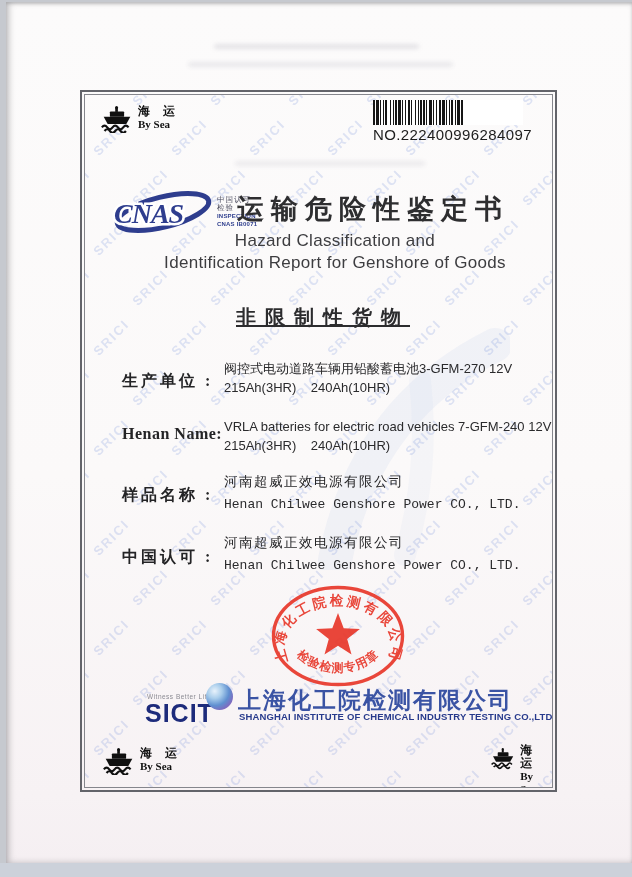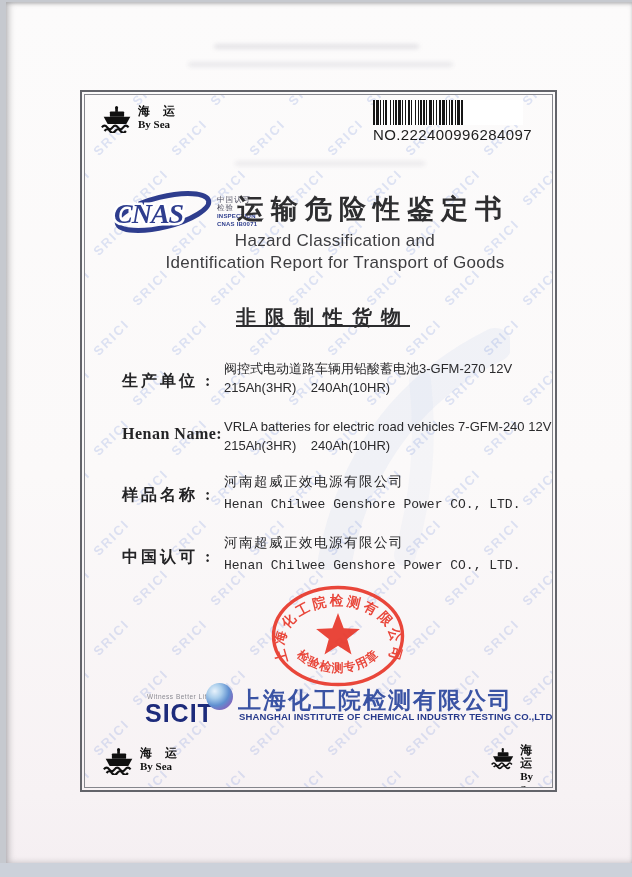--- a/index.html
+++ b/index.html
@@ -263,21 +263,21 @@
           <span class="t-zh">中国认可</span>
           <span class="t-zh">检验</span>
           <span class="t-en">INSPECTION</span>
           <span class="t-en">CNAS IB0071</span>
         </div>
       </div>
 
       <div class="title-zh">运输危险性鉴定书</div>
       <div class="title-en">
         <div>Hazard Classification and</div>
-        <div>Identification Report for Transport of Goods</div>
+        <div>Identification Report for Genshore of Goods</div>
       </div>
 
       <div class="classification">非限制性货物</div>
 
       <div class="flabel" style="top:276px;">生产单位 :</div>
       <div class="fval v-sans" style="top:264px;">
         <div class="l1">阀控式电动道路车辆用铅酸蓄电池3-GFM-270 12V</div>
         <div class="l2">215Ah(3HR)    240Ah(10HR)</div>
       </div>
 

